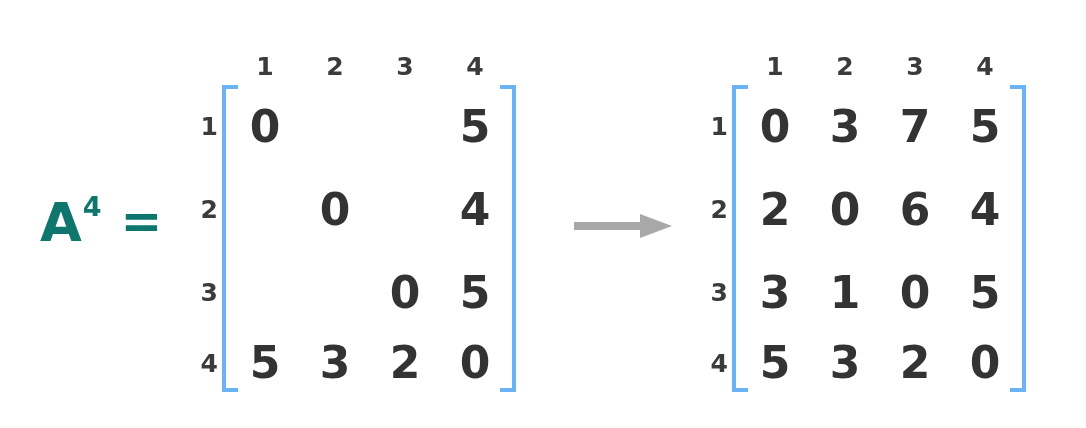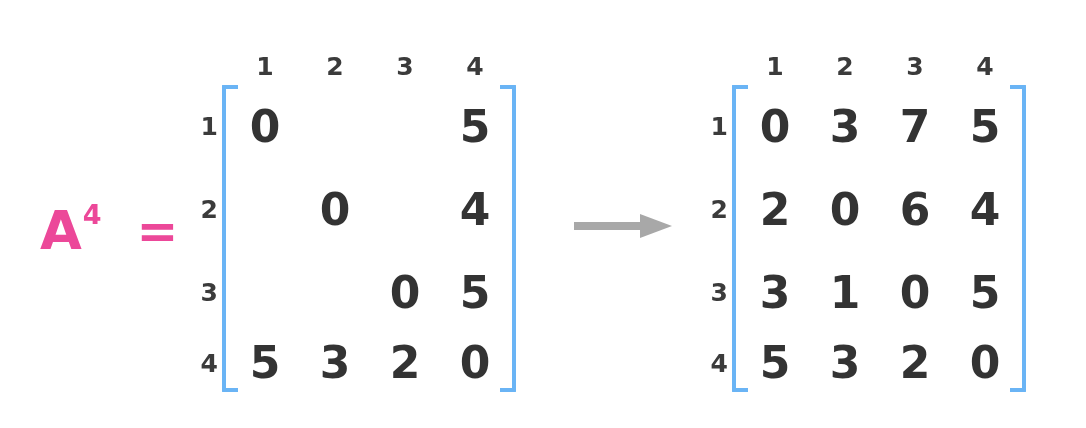--- a/index.html
+++ b/index.html
@@ -23,23 +23,23 @@
   }
 
   
   .lhs {
     position: absolute;
     left: 40px;
     top: 196px;
     width: 160px;
     height: 70px;
     display: flex;
-    align-items: center;
-    gap: 36px;
-    color: #ec4899;
+    align-items: flex-start;
+    gap: 20px;
+    color: #0f766e;
   }
   .lhs .sym {
     font-size: 54px;
     font-weight: 700;
     line-height: 1;
     letter-spacing: 0px;
     position: relative;
     white-space: nowrap;
   }
   .lhs .sym .sup {

